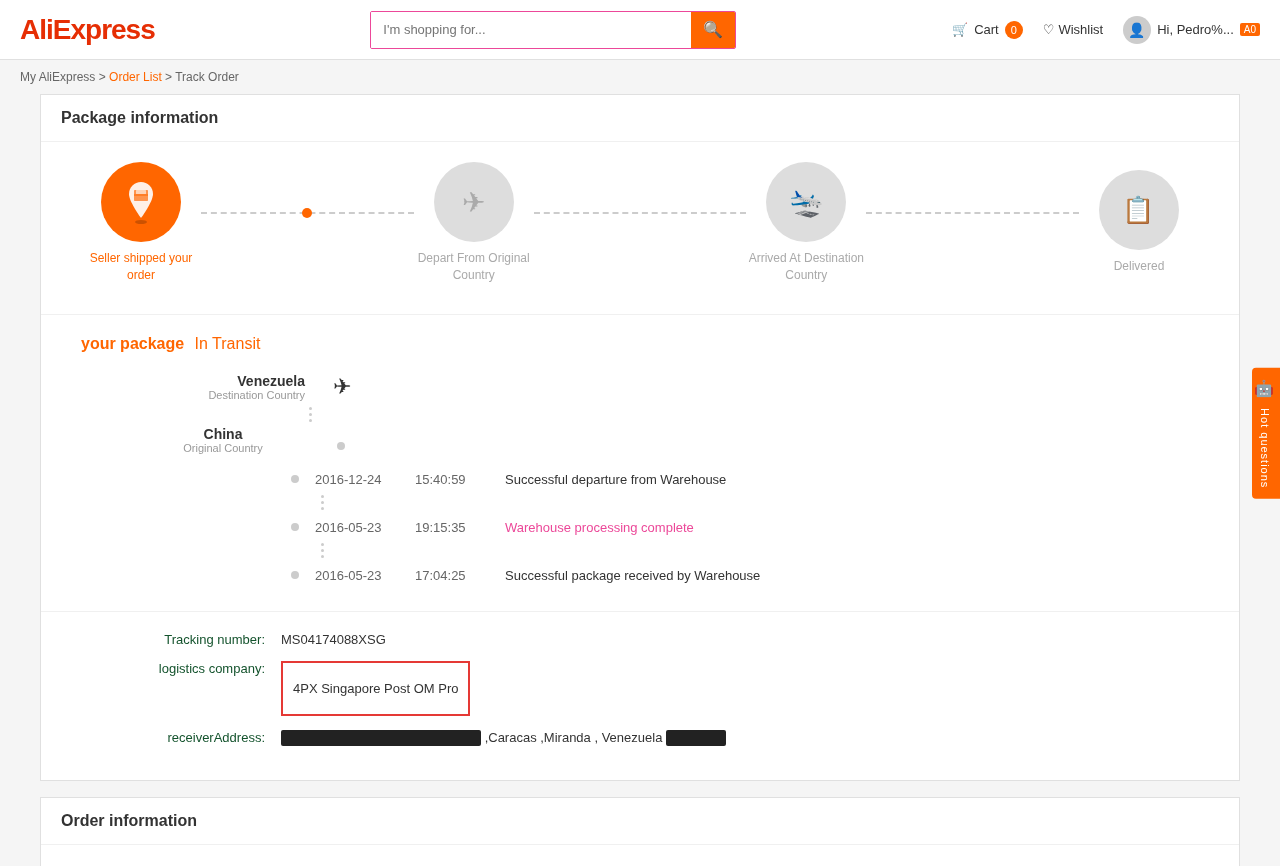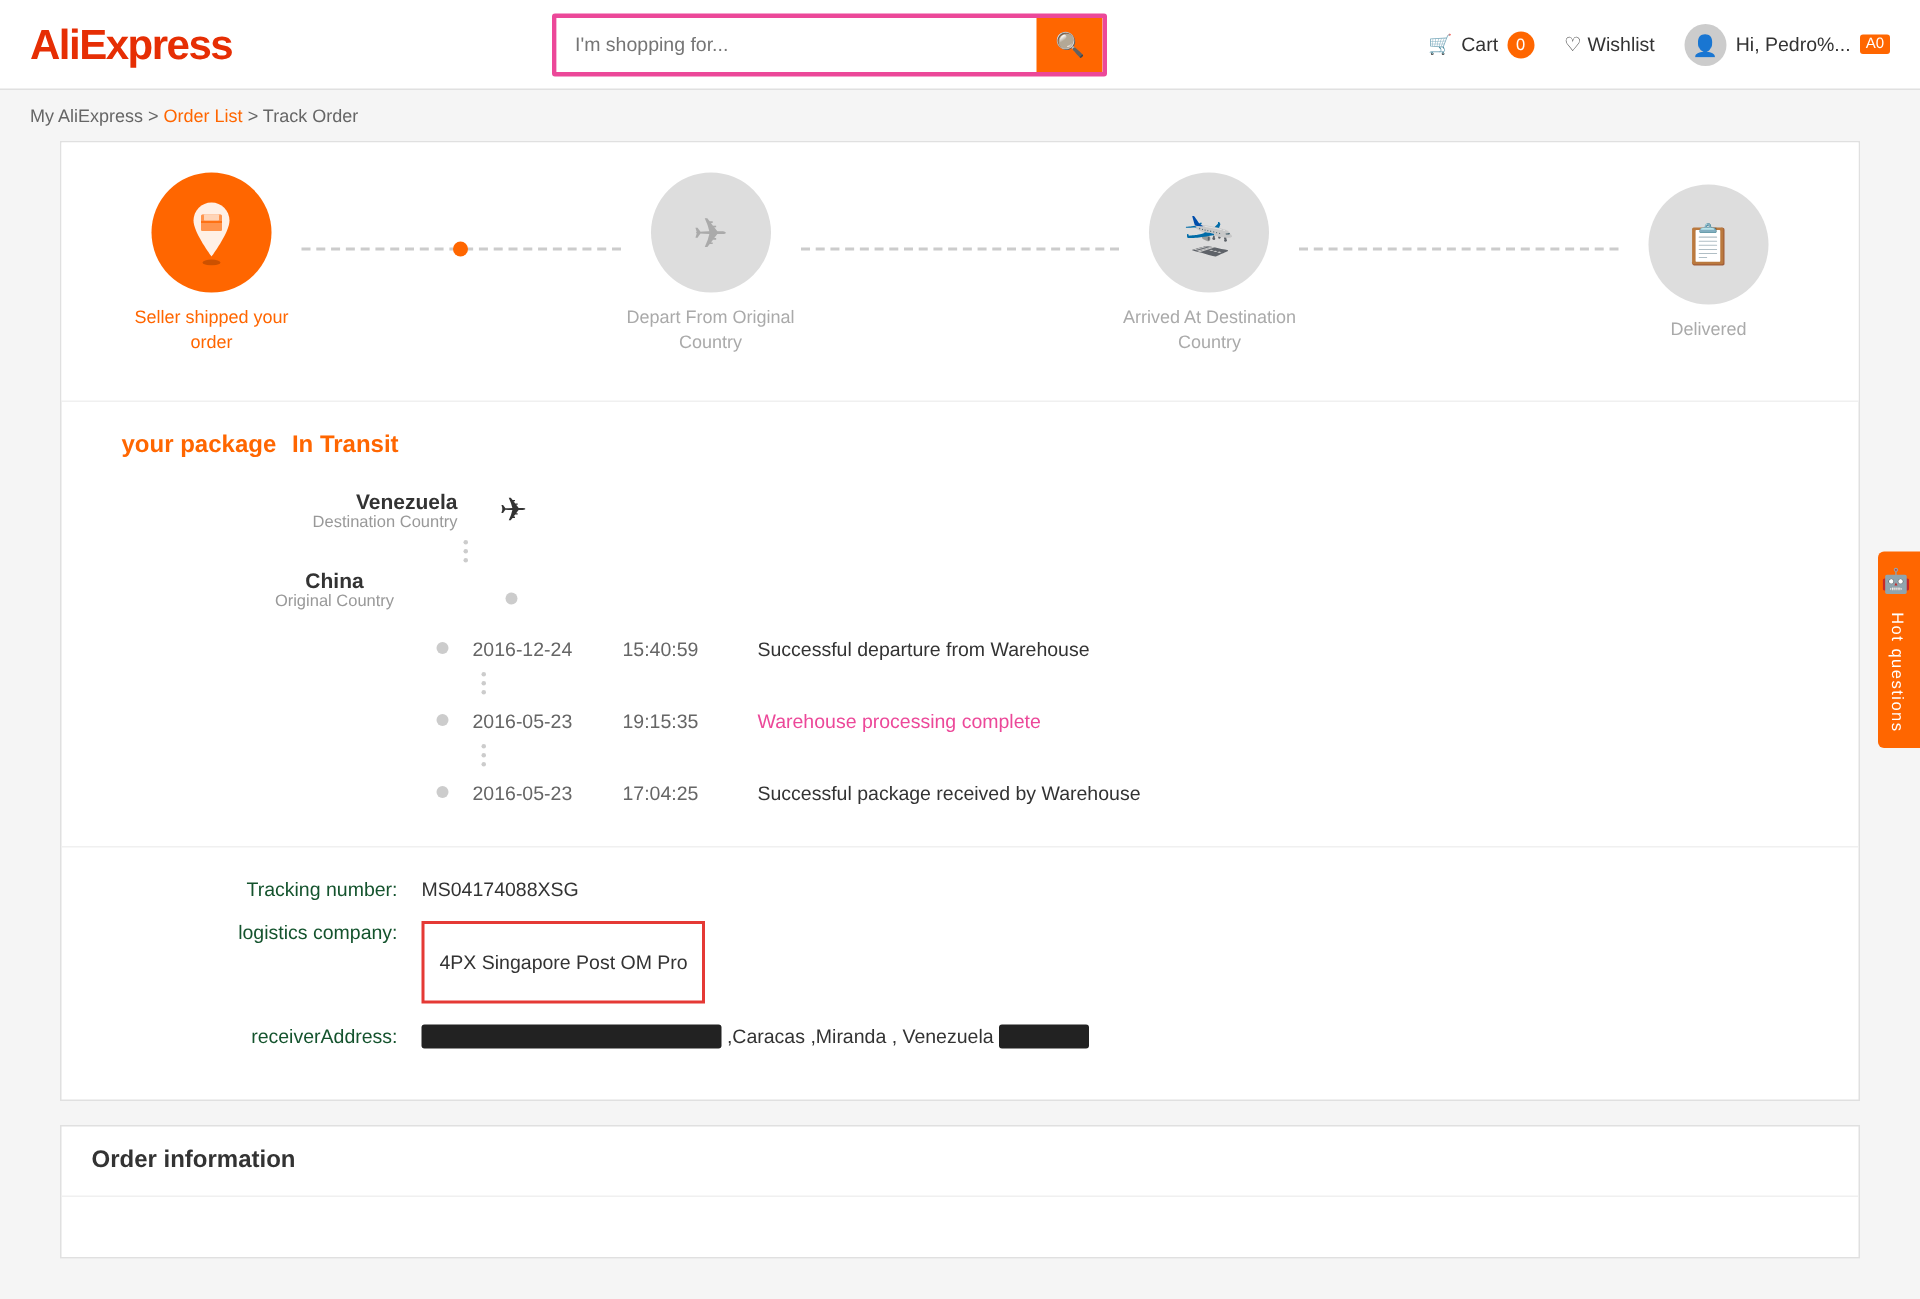--- a/index.html
+++ b/index.html
@@ -22,21 +22,21 @@
       letter-spacing: -1px;
     }
     .header-center {
       display: flex;
       align-items: center;
       gap: 0;
     }
     .search-bar {
       display: flex;
       align-items: center;
-      border: 3px solid #ec4899;
+      border: 1px solid #ec4899;
       border-radius: 2px;
       overflow: hidden;
     }
     .search-input {
       width: 320px;
       height: 36px;
       border: none;
       outline: none;
       padding: 0 12px;
       font-size: 13px;
@@ -341,20 +341,21 @@
   <span style="cursor:pointer;">My AliExpress</span>
   <span>&gt;</span>
   <span style="color:#ff6600;cursor:pointer;">Order List</span>
   <span>&gt;</span>
   <span>Track Order</span>
 </div>
 
 <div class="main">
 
   <div class="section">
+    <div class="section-title">Package information</div>
 
     <div class="steps-row">
 
       <div class="step-item">
         <div class="step-circle active">
 
           <svg width="40" height="44" viewBox="0 0 40 44" fill="none" xmlns="http://www.w3.org/2000/svg">
             <ellipse cx="20" cy="42" rx="6" ry="2" fill="rgba(0,0,0,0.2)"></ellipse>
             <path d="M20 2C13.4 2 8 7.4 8 14C8 22 20 38 20 38C20 38 32 22 32 14C32 7.4 26.6 2 20 2Z" fill="#fff" fill-opacity="0.9"></path>
             <rect x="13" y="10" width="14" height="11" rx="1" fill="#ff6600"></rect>
@@ -391,21 +392,21 @@
 
       <div class="step-item">
         <div class="step-circle" style="font-size:26px;color:#aaa;">📋</div>
         <div class="step-text">Delivered</div>
       </div>
     </div>
 
     <div class="transit-section">
       <div class="transit-title">
         <span>your package</span>
-        <span style="color:#ff6600;font-weight:bold;margin-left:6px;">In Transit</span>
+        <span style="color:#ff6600;font-weight:normal;margin-left:6px;">In Transit</span>
       </div>
 
       <div style="display:flex;align-items:center;margin-bottom:6px;margin-left:60px;">
         <div style="width:180px;text-align:right;padding-right:16px;">
           <div style="font-size:14px;color:#333;font-weight:bold;">Venezuela</div>
           <div style="font-size:11px;color:#999;">Destination Country</div>
         </div>
         <span style="font-size:22px;margin:0 12px;">✈</span>
       </div>
 

